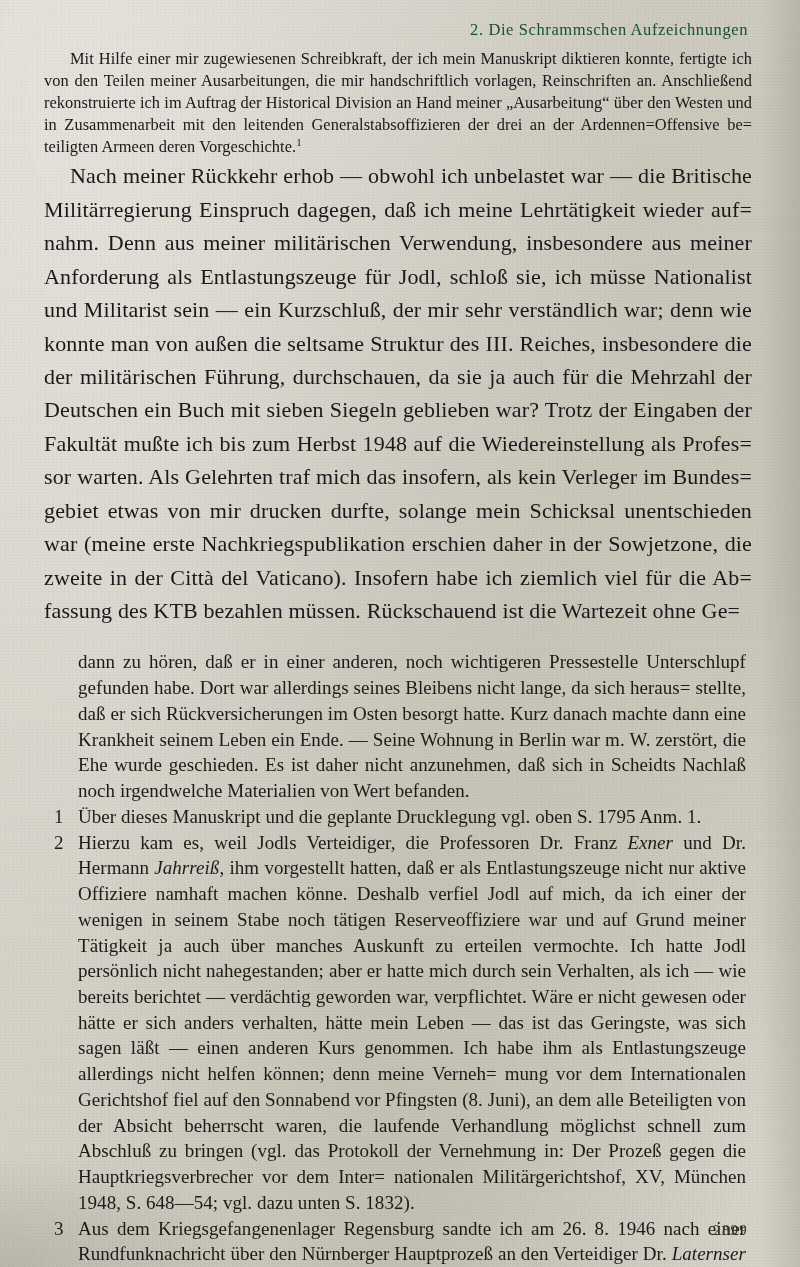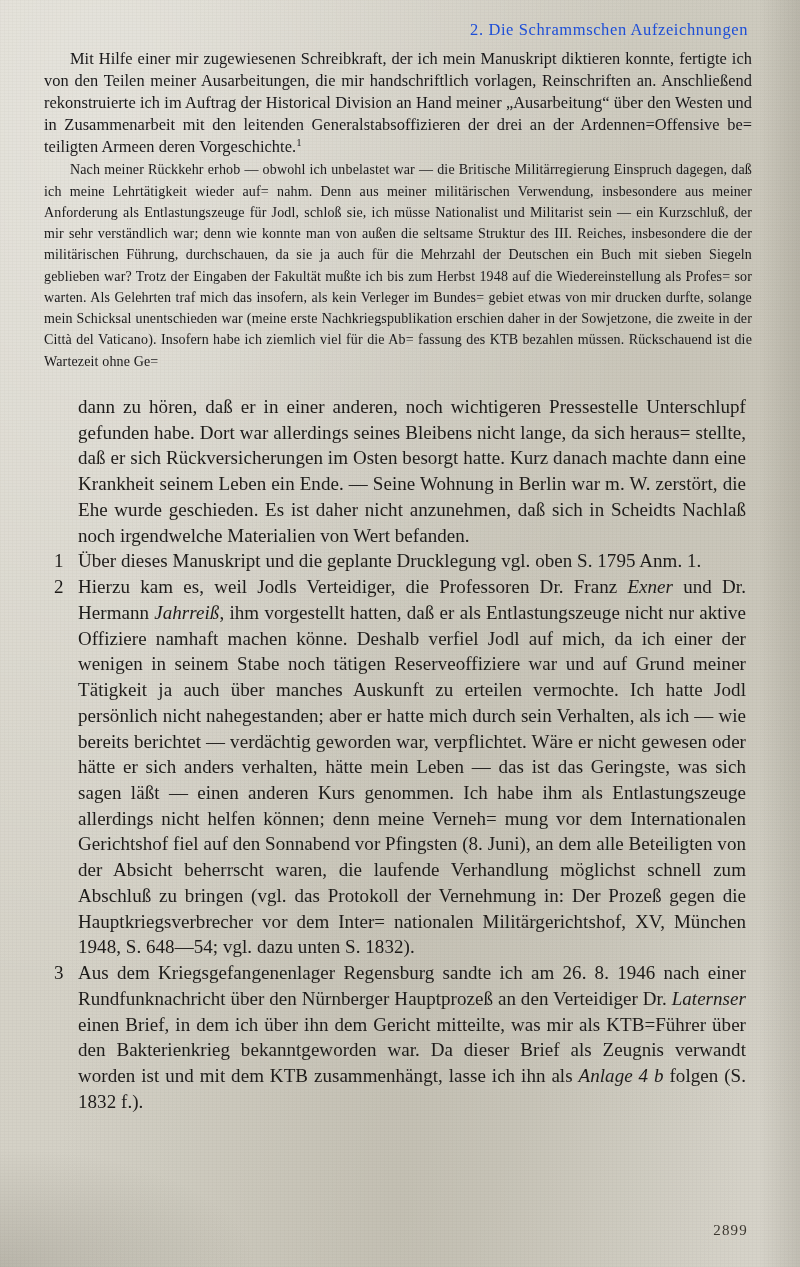--- a/index.html
+++ b/index.html
@@ -41,21 +41,21 @@
     z-index: 2;
     padding: 0;
   }
 
   
   .running-head {
     text-align: right;
     font-size: 16.5px;
     letter-spacing: 0.6px;
     padding: 20px 52px 0 0;
-    color: #1d4ed8;
+    color: #14532d;
   }
 
   
   .body-block {
     margin: 8px 48px 0 44px;
     font-size: 17.6px;
     line-height: 1.50;
     text-align: justify;
     letter-spacing: 0.15px;
     color: #19181a;
@@ -63,21 +63,21 @@
   .body-block p {
     margin: 0 0 1px 0;
     text-indent: 26px;
   }
   .body-block p.dense {
     font-size: 16.4px;
     line-height: 1.345;
     letter-spacing: 0.05px;
   }
   .body-block p.large {
-    font-size: 14px;
+    font-size: 22px;
     line-height: 1.52;
   }
   sup {
     font-size: 0.66em;
     vertical-align: super;
     line-height: 0;
   }
 
   
   .footnotes {

